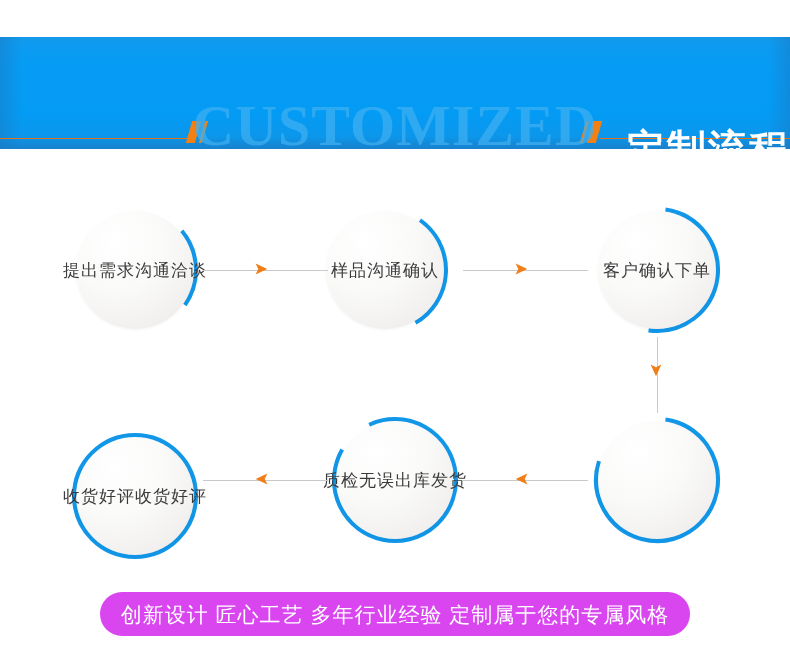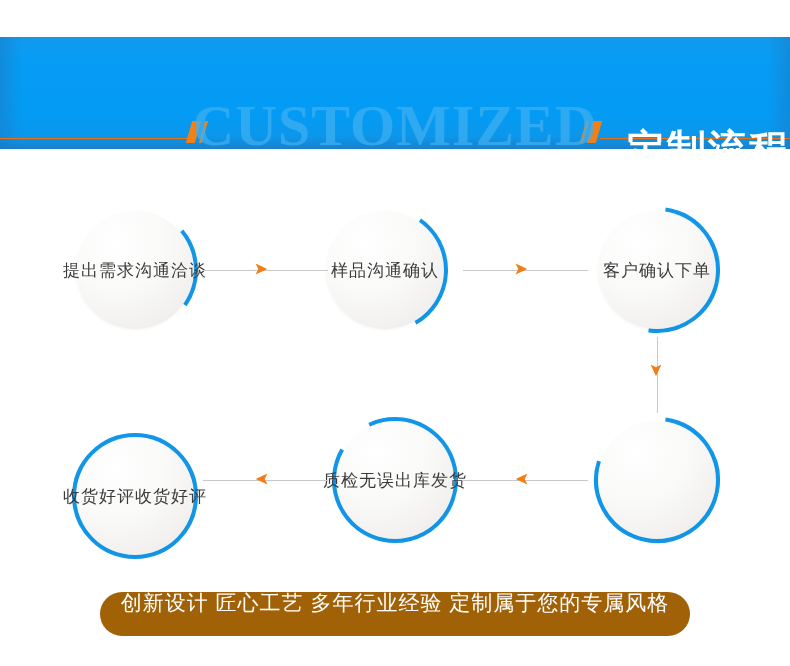--- a/index.html
+++ b/index.html
@@ -169,23 +169,23 @@
   }
 
   
   #bottom-banner {
     position: absolute;
     left: 100px;
     top: 592px;
     width: 590px;
     height: 44px;
     border-radius: 22px;
-    background: #a16207;
+    background: #d946ef;
     display: flex;
-    align-items: flex-start;
+    align-items: center;
     justify-content: center;
   }
   #bottom-banner-text {
     color: #ffffff;
     font-size: 21px;
     line-height: 21px;
     letter-spacing: 1px;
     white-space: nowrap;
   }
 </style>

